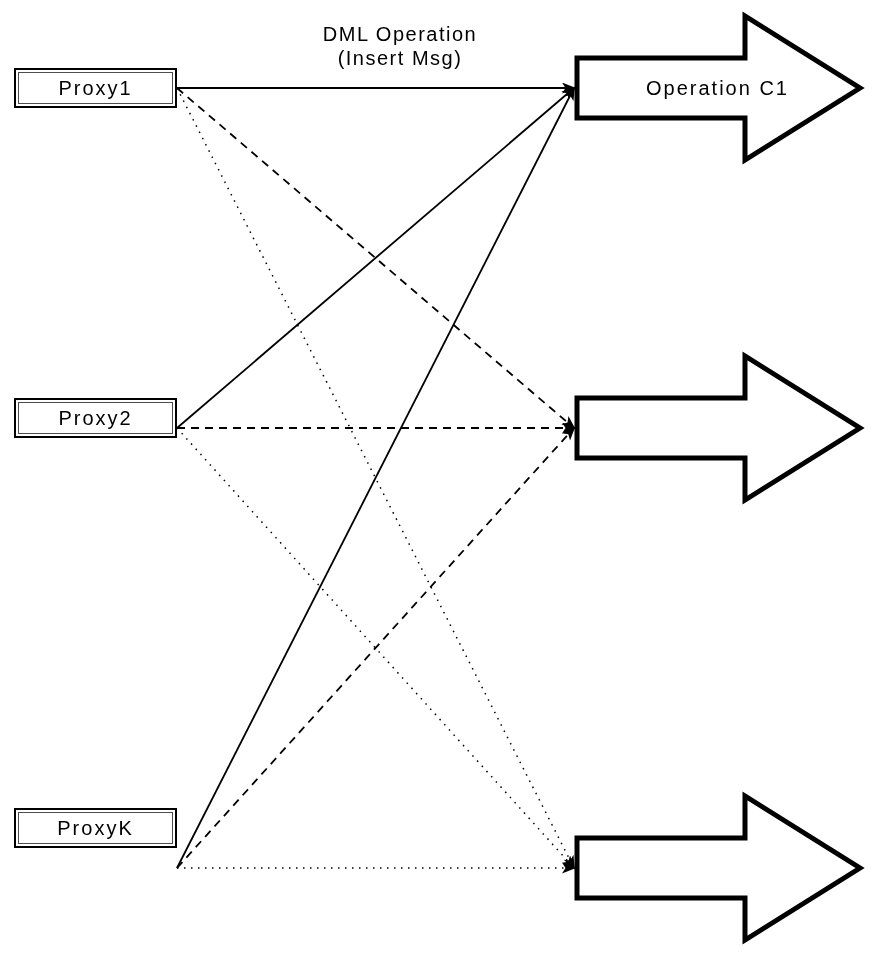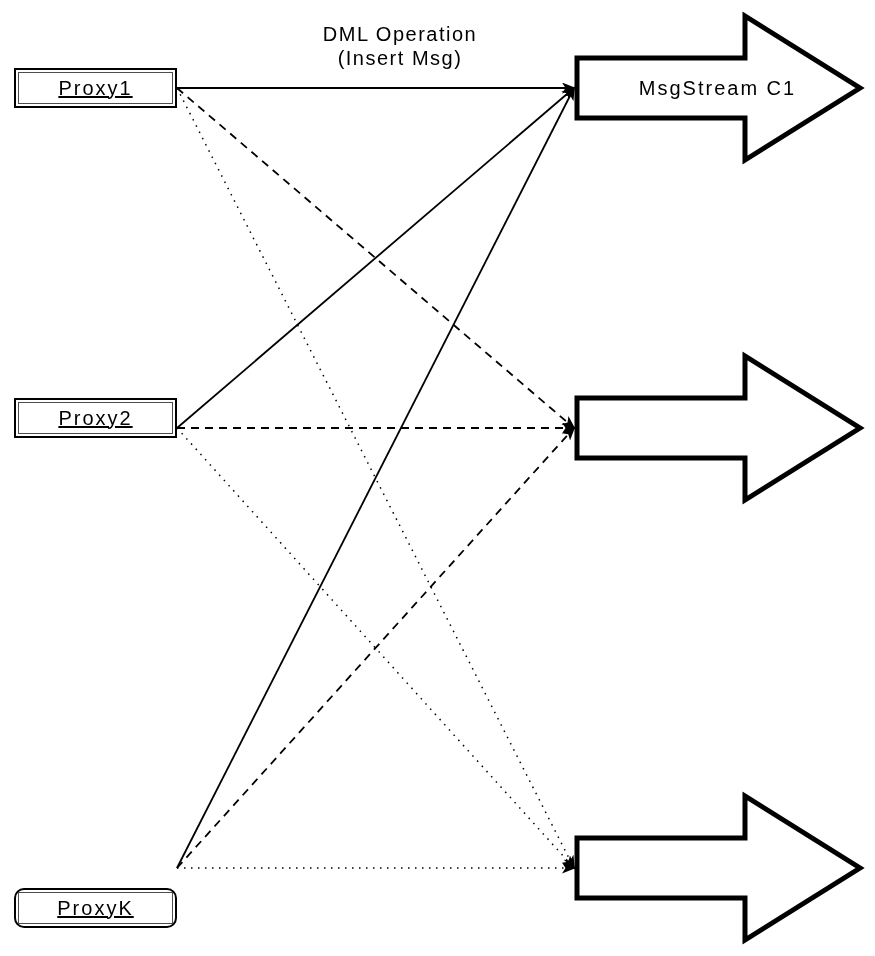--- a/index.html
+++ b/index.html
@@ -19,36 +19,35 @@
   }
   .proxy {
     position: absolute;
     left: 14px;
     width: 163px;
     height: 40px;
     box-sizing: border-box;
     border: 2px solid #000;
     background: #fff;
     padding: 2px;
-    text-decoration: underline;
   }
   .proxy .inner {
     box-sizing: border-box;
     width: 100%; height: 100%;
     border: 1px solid #4d4d4d;
     display: flex;
     align-items: center;
     justify-content: center;
     font-size: 20px;
     letter-spacing: 2px;
     white-space: nowrap;
   }
   .proxy-1 { top: 68px; }
   .proxy-2 { top: 398px; }
-  .proxy-k { top: 888px; border-radius: 10px; }
+  .proxy-k { top: 808px; }
 
   .stream-label {
     position: absolute;
     left: 575px;
     width: 285px;
     height: 28px;
     display: flex;
     align-items: center;
     justify-content: center;
     font-size: 20px;
@@ -104,18 +103,18 @@
   <div class="proxy proxy-1">
     <div class="inner">Proxy1</div>
   </div>
   <div class="proxy proxy-2">
     <div class="inner">Proxy2</div>
   </div>
   <div class="proxy proxy-k">
     <div class="inner">ProxyK</div>
   </div>
 
-  <div class="stream-label stream-1">MsgStream C1</div>
+  <div class="stream-label stream-1">Operation C1</div>
 
   <div class="annotation">DML Operation
 (Insert Msg)</div>
 
 </div>
 
 </body></html>

